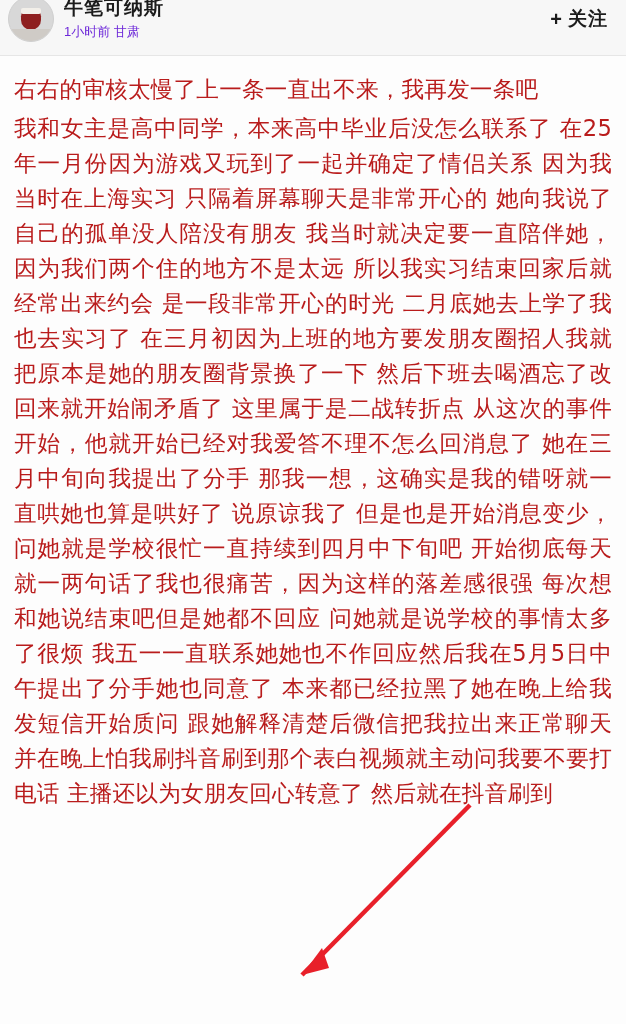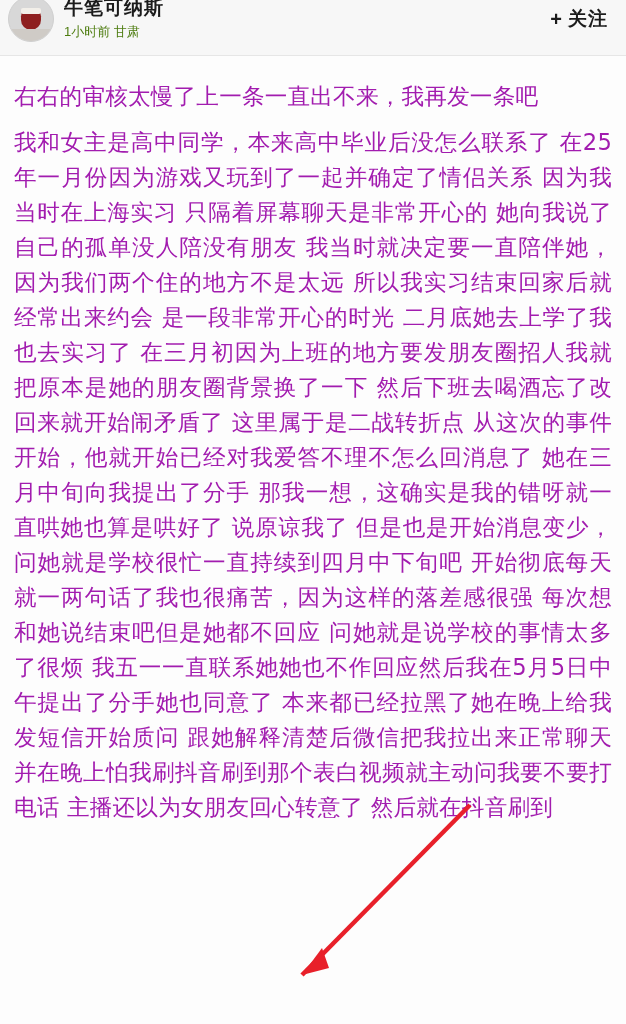--- a/index.html
+++ b/index.html
@@ -82,21 +82,21 @@
     font-size: 19px;
     font-weight: bold;
     color: #1b1b1b;
     letter-spacing: 1px;
     line-height: 22px;
     white-space: nowrap;
     overflow: hidden;
   }
   .meta {
     font-size: 13px;
-    color: #4d7c0f;
+    color: #6d28d9;
     line-height: 18px;
     margin-top: 4px;
     white-space: nowrap;
     overflow: hidden;
   }
   .follow-btn {
     flex: 0 0 auto;
     display: flex;
     align-items: center;
     gap: 5px;
@@ -117,24 +117,24 @@
 
   
   .post-body {
     padding: 12px 14px 0 14px;
     box-sizing: border-box;
   }
   .para {
     font-family: "DejaVu Sans", sans-serif;
     font-size: 22.6px;
     line-height: 35px;
-    color: #a21caf;
+    color: #b91c1c;
     letter-spacing: 0.2px;
     text-align: justify;
-    margin: 11px 0 1px 0;
+    margin: 4px 0 1px 0;
     word-break: break-all;
   }
 
   
   .arrow-layer {
     position: absolute;
     left: 0;
     top: 0;
     width: 626px;
     height: 1024px;

